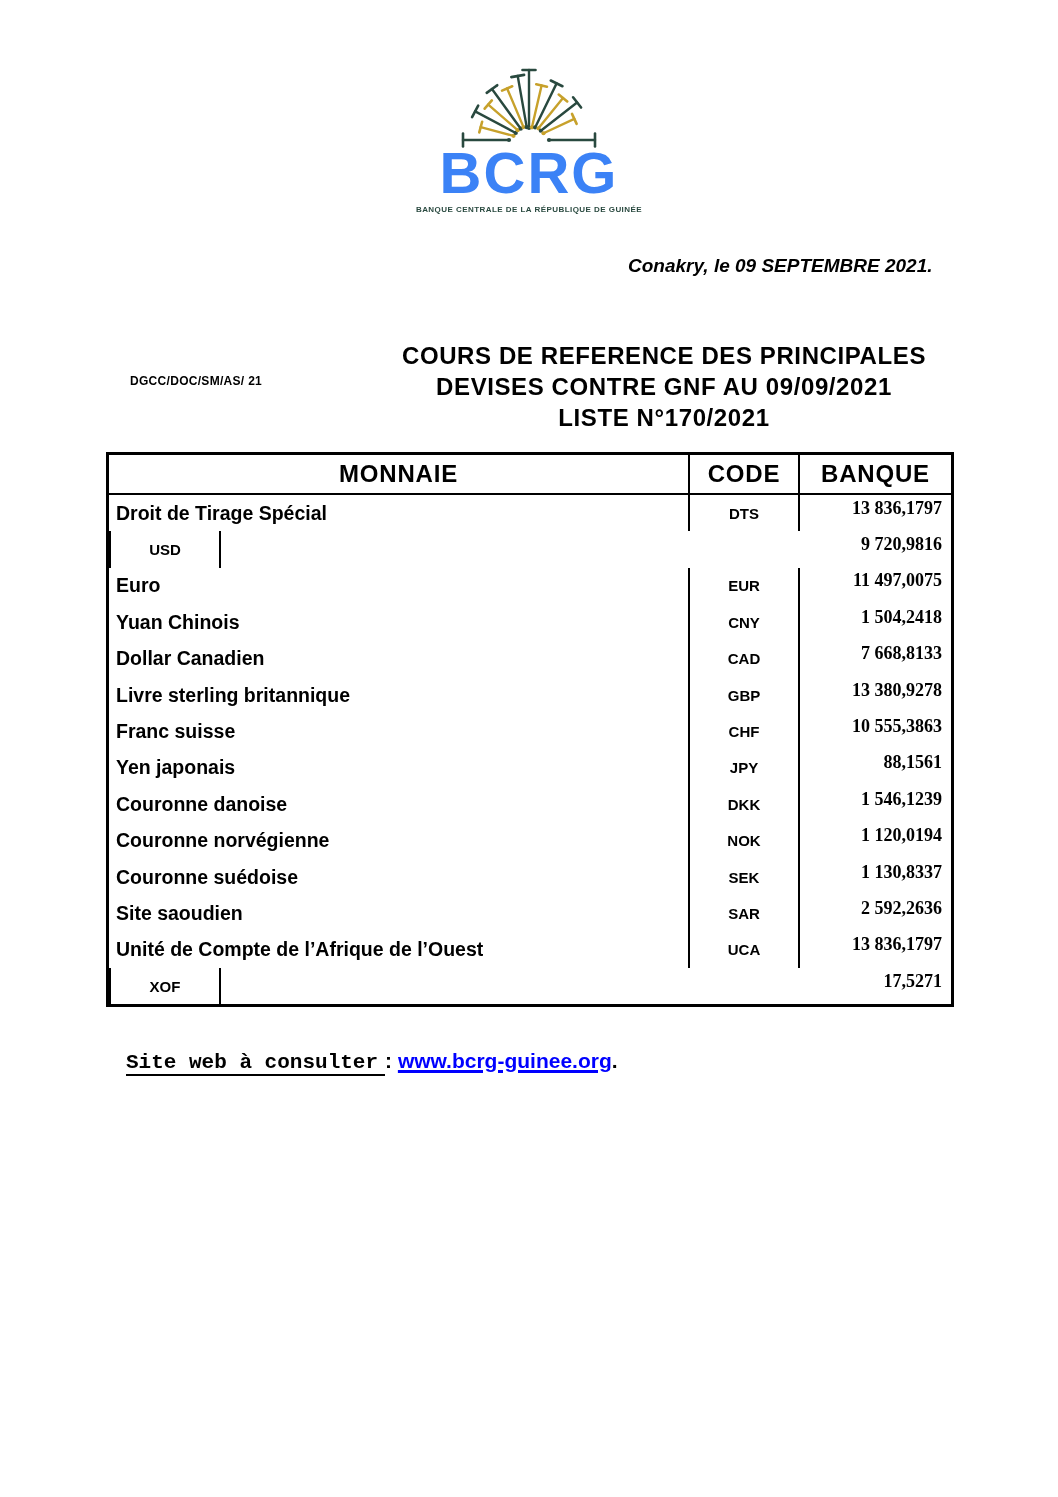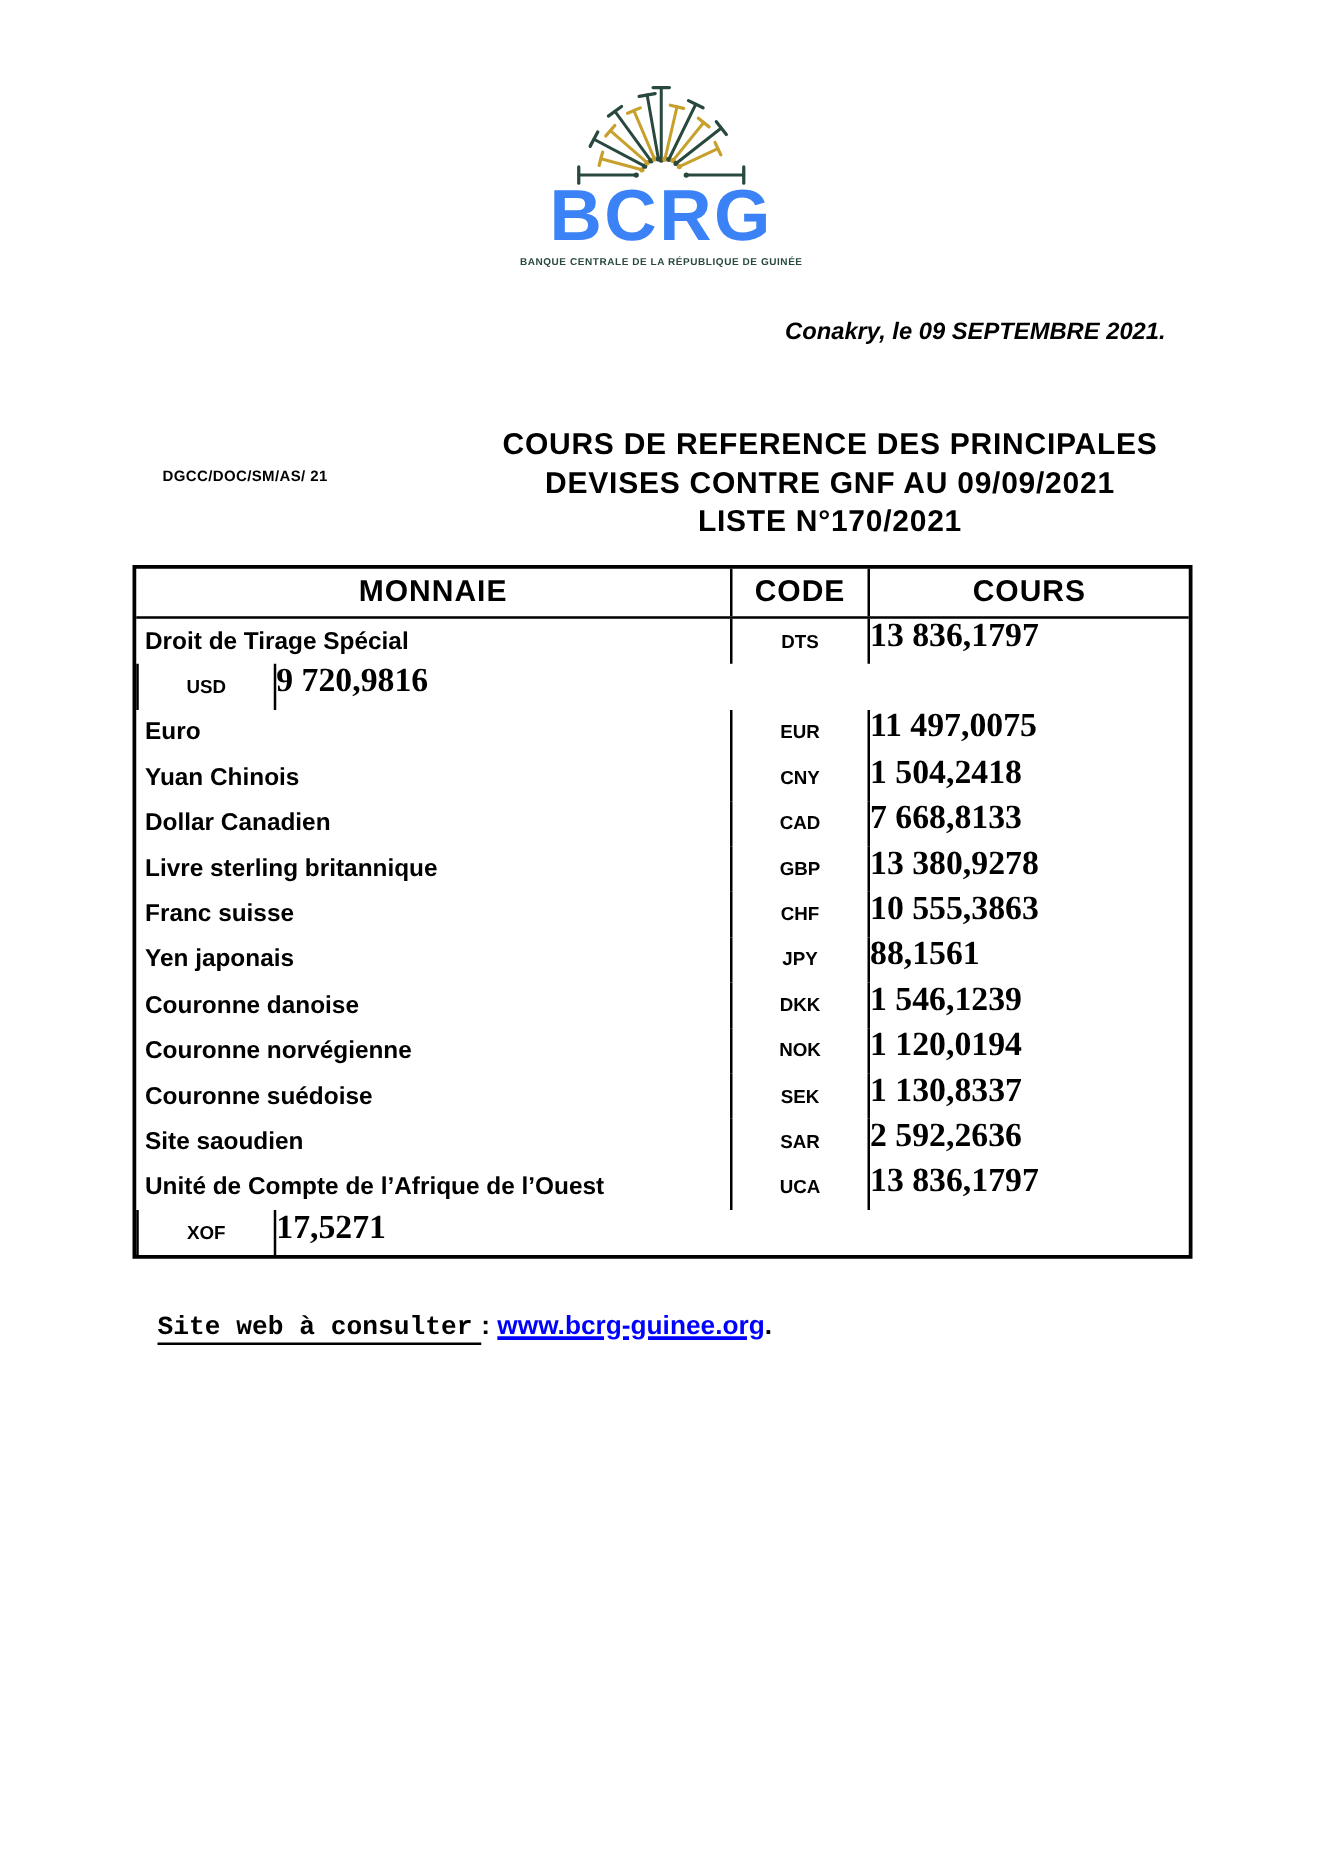--- a/index.html
+++ b/index.html
@@ -26,31 +26,31 @@
                 font-size:12px; font-weight:bold; letter-spacing:0.3px; }
   .doc-title { position:absolute; left:364px; top:340px; width:600px;
                text-align:center; font-size:24px; font-weight:bold;
                line-height:31px; letter-spacing:0.6px; }
 
   
   .rates-table { position:absolute; left:106px; top:452px; width:848px;
                  border:3px solid #000; background:#fff; }
   .thead { display:flex; height:40px; border-bottom:2px solid #000; align-items:center; }
   .th { font-weight:bold; font-size:24px; letter-spacing:0.8px; text-align:center; }
-  .col-monnaie { width:475px; }
+  .col-monnaie { width:579px; }
   .col-code { width:112px; border-left:2px solid #000; border-right:2px solid #000;
               align-self:stretch; display:flex; align-items:center; justify-content:center; }
   .col-cours { flex:1; }
   .tbody { display:flex; flex-direction:column;border-radius:23px; }
   .trow { display:flex; height:36.4px; align-items:center; }
   .td { overflow:hidden; white-space:nowrap; }
   .td.col-monnaie { font-size:19.5px; font-weight:bold; padding-left:7px; text-align:left; }
   .td.col-code { font-size:15px; font-weight:bold; text-align:center; }
-  .td.col-cours { font-family:"Liberation Serif", serif; font-size:27px; font-weight:bold;
-                  text-align:left; padding-right:9px; transform:translateY(-5px); }
+  .td.col-cours { font-family:"Liberation Serif", serif; font-size:18px; font-weight:bold;
+                  text-align:right; padding-right:9px; transform:translateY(-5px); }
 
   
   .site-line { position:absolute; left:126px; top:1049px;
                font-size:21px; font-weight:bold; white-space:nowrap; }
   .site-label { border-bottom:2.5px solid #000; padding-right:7px;font-family:Liberation Mono, monospace; }
   .site-link { text-decoration:underline; text-decoration-thickness:2.5px; cursor:pointer; }
 </style>
 </head>
 <body>
 
@@ -112,21 +112,21 @@
   <div class="doc-title">
     <div>COURS DE REFERENCE DES PRINCIPALES</div>
     <div>DEVISES CONTRE GNF AU 09/09/2021</div>
     <div>LISTE N°170/2021</div>
   </div>
 
   <div class="rates-table">
     <div class="thead">
       <div class="th col-monnaie">MONNAIE</div>
       <div class="th col-code">CODE</div>
-      <div class="th col-cours">COURS</div>
+      <div class="th col-cours">BANQUE</div>
     </div>
     <div class="tbody">
   <div class="trow">
     <div class="td col-monnaie">Droit de Tirage Spécial</div>
     <div class="td col-code">DTS</div>
     <div class="td col-cours">13 836,1797</div>
   </div>
 
   <div class="trow">
     <div class="td col-code">USD</div>

